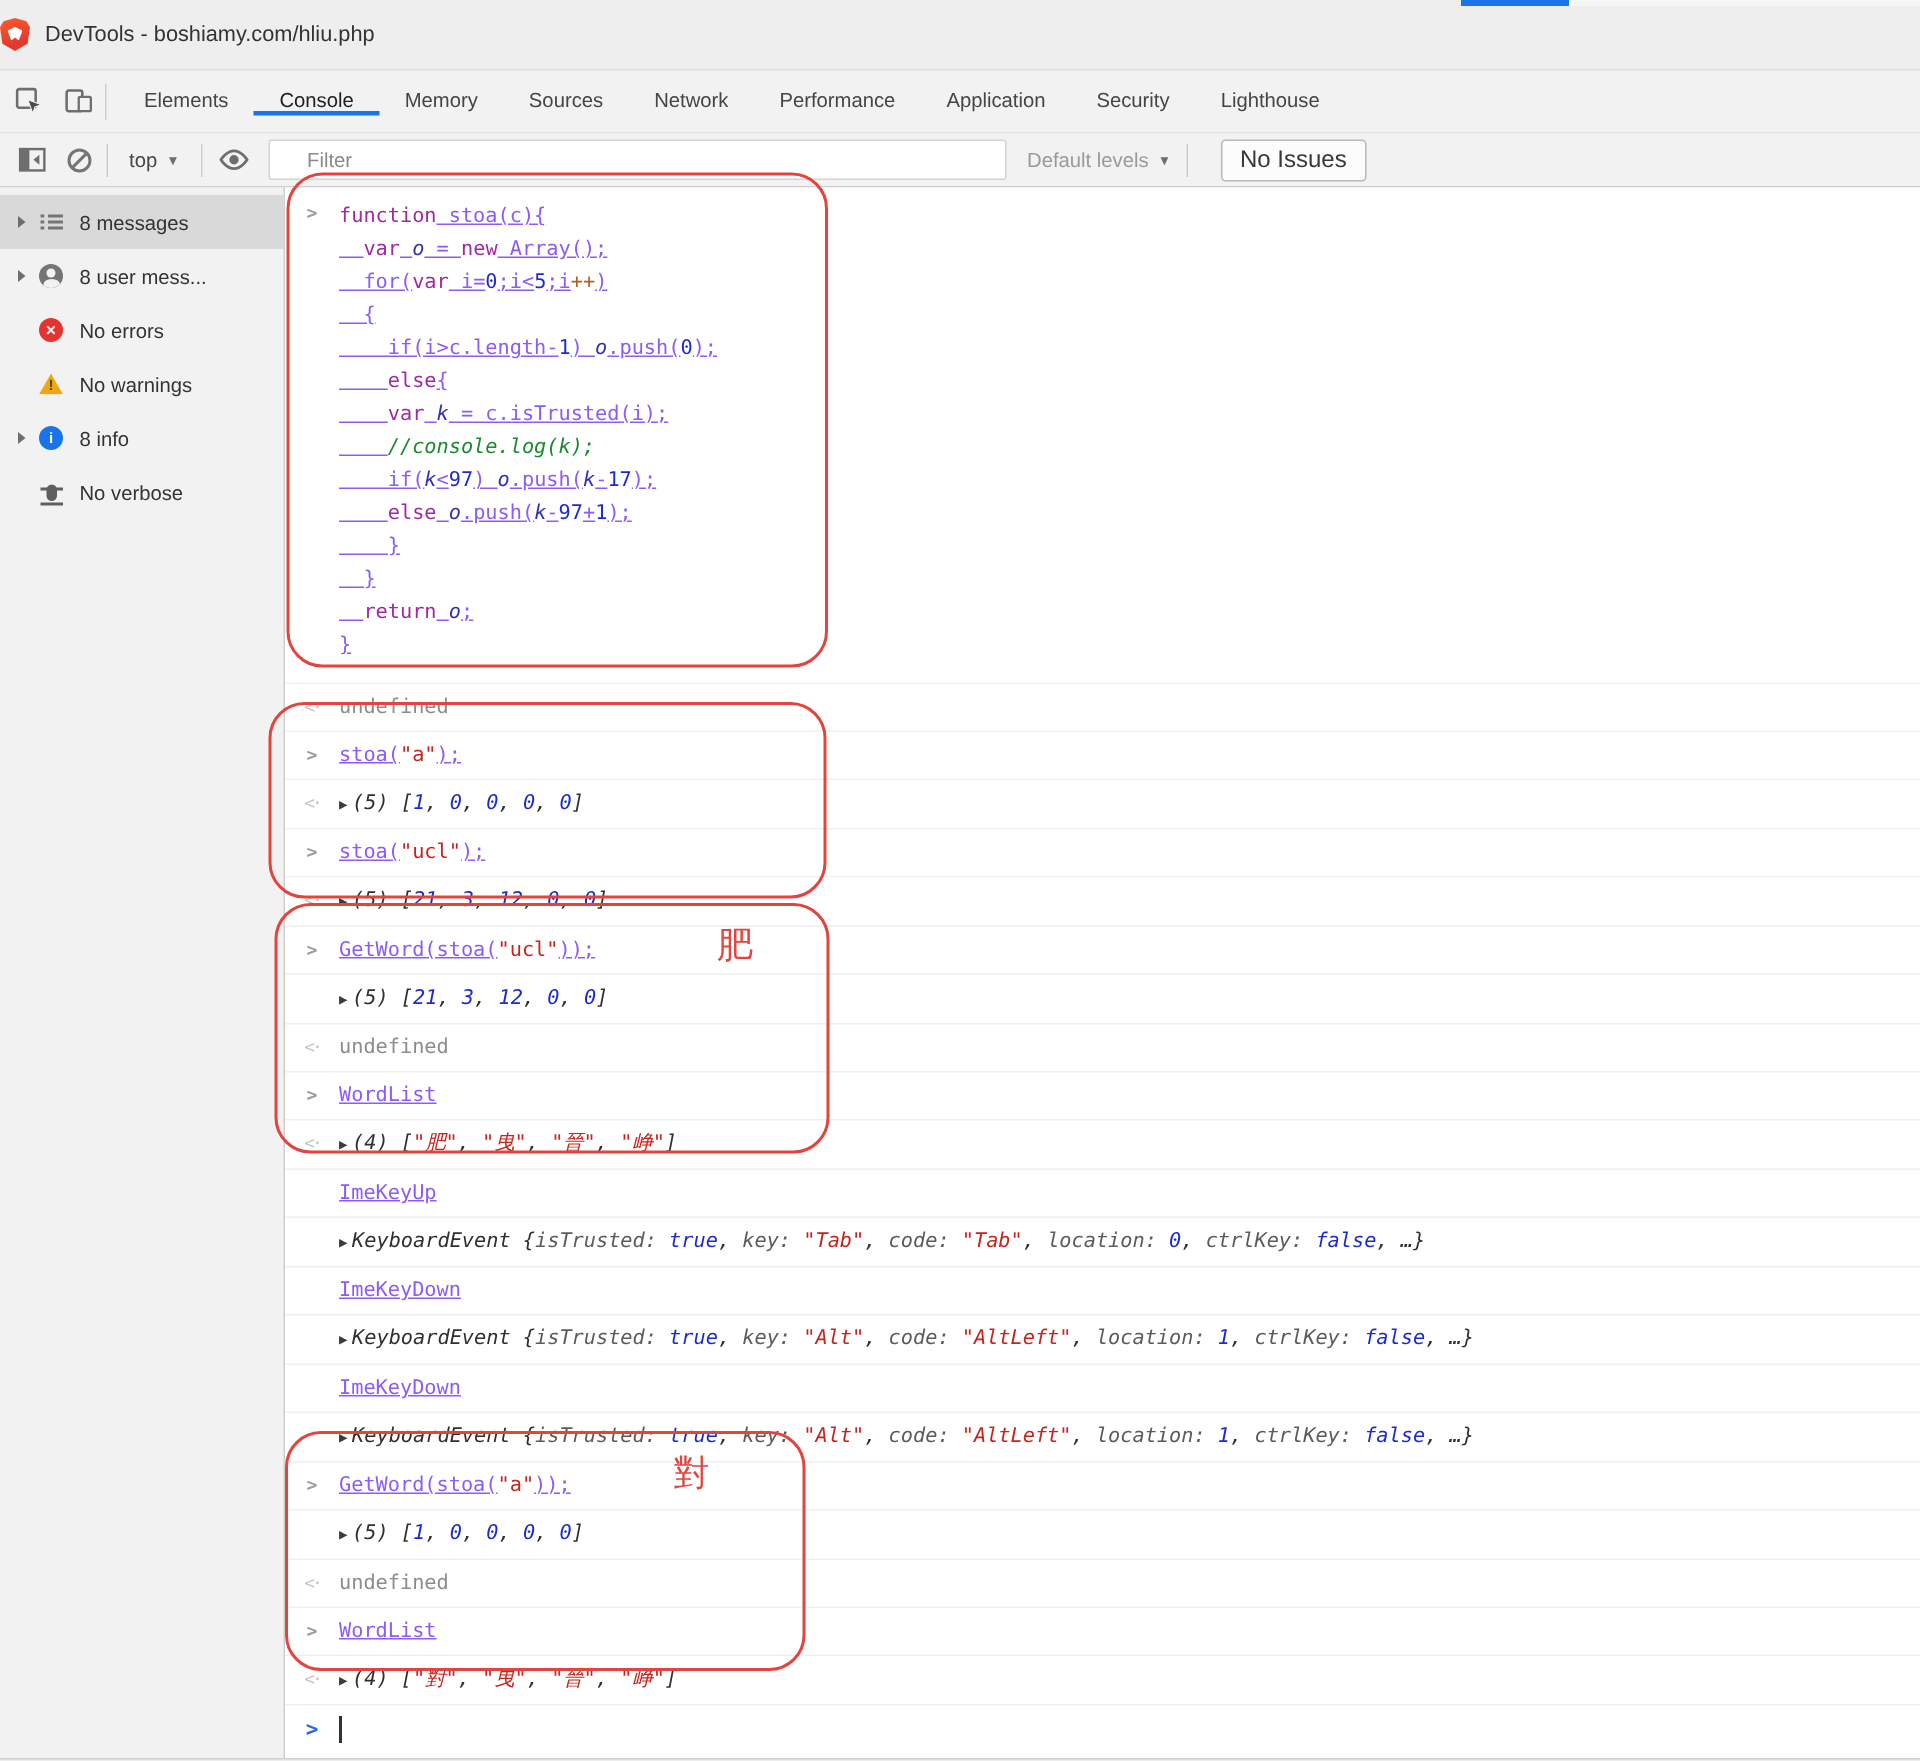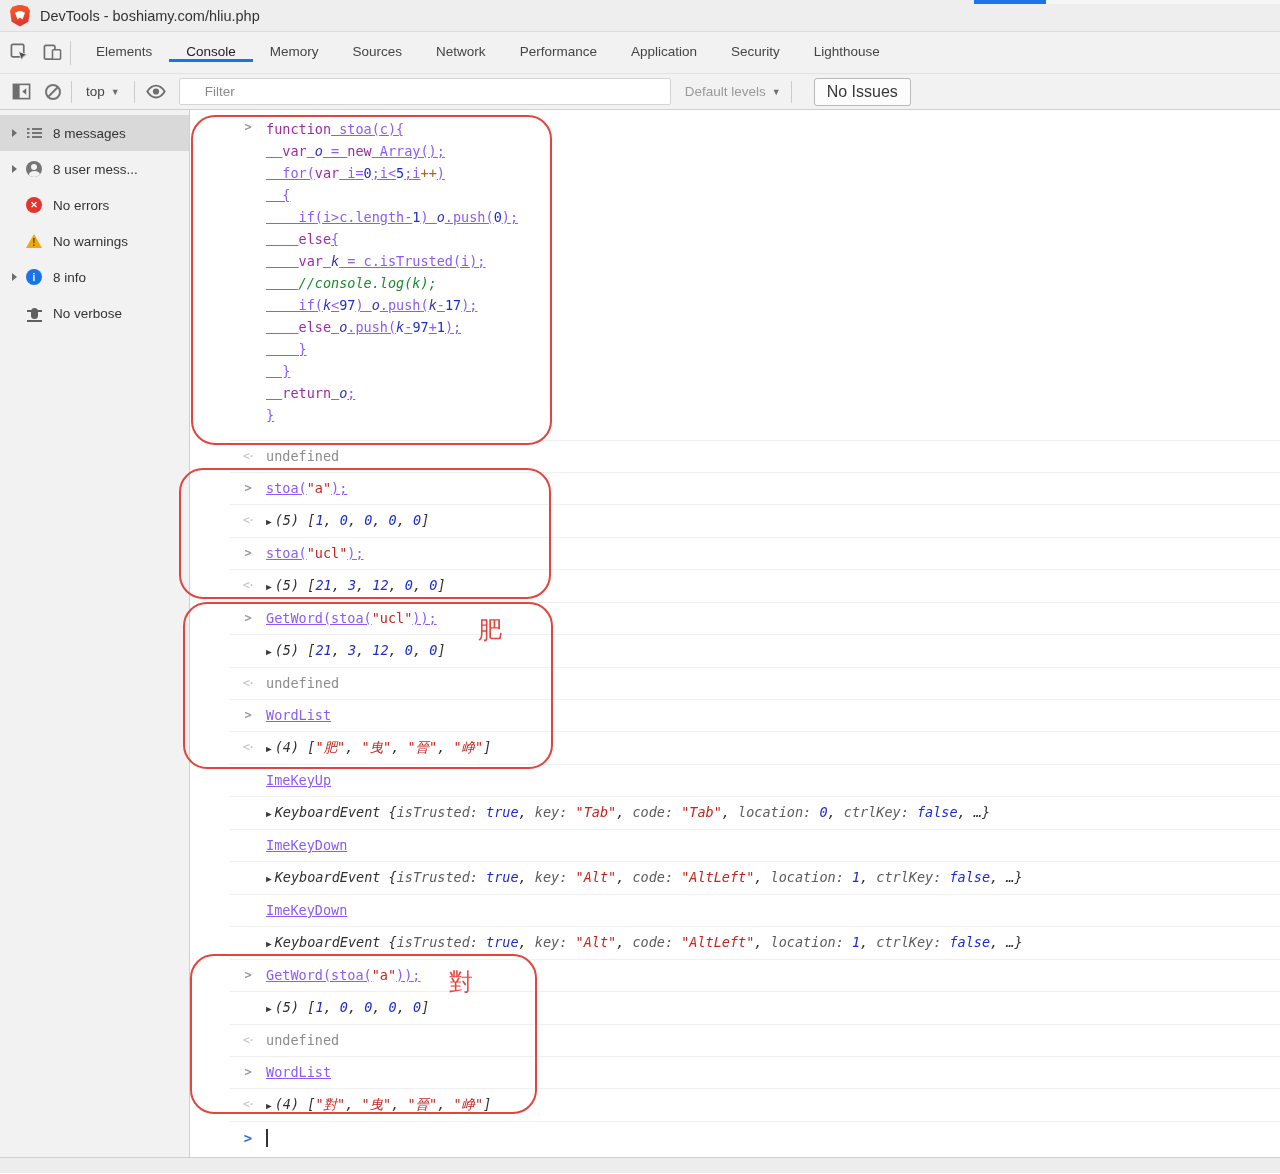--- a/index.html
+++ b/index.html
@@ -1,20 +1,20 @@
 <!DOCTYPE html>
 <html><head>
 <meta charset="utf-8">
 <style>
   * { margin:0; padding:0; box-sizing:border-box; }
   html,body { width:1280px; height:1174px; overflow:hidden; }
   body { font-family:"Liberation Sans", sans-serif; background:#fff; position:relative; }
 
   
-  .titlebar { height:32px; background:#eeeeee; border-bottom:1px solid #dcdcdc; display:flex; align-items:center; padding-left:10px; position:relative; }
+  .titlebar { height:47px; background:#eeeeee; border-bottom:1px solid #dcdcdc; display:flex; align-items:center; position:relative; }
   .brave-icon { width:20px; height:22px; margin-right:10px; position:relative;
     background:linear-gradient(160deg,#ff5c2b 0%, #e23b2e 70%);
     clip-path:polygon(50% 0%, 88% 10%, 100% 28%, 92% 78%, 50% 100%, 8% 78%, 0% 28%, 12% 10%); }
   .brave-icon::after { content:""; position:absolute; left:5px; top:6px; width:10px; height:9px; background:#fff;
     clip-path:polygon(50% 0%, 100% 25%, 75% 100%, 50% 78%, 25% 100%, 0% 25%); }
   .title-text { font-size:14.5px; color:#333; }
   .title-blue-strip { position:absolute; left:974px; top:0; width:72px; height:4px; background:#1b74e8; }
   .title-light-strip { position:absolute; left:1046px; top:0; width:234px; height:4px; background:#f6f6f6; }
 
   
@@ -32,21 +32,21 @@
   .clear-icon { width:16px; height:16px; border:2px solid #757575; border-radius:50%; position:relative; }
   .clear-icon::after { content:""; position:absolute; left:-1px; top:5px; width:14px; height:2px; background:#757575; transform:rotate(-45deg); }
   .context-select { display:flex; align-items:center; gap:6px; font-size:13.5px; color:#454545; cursor:pointer; padding:0 4px; }
   .dd-arrow { font-size:9px; color:#6e6e6e; }
   .filter-input { width:492px; height:27px; margin-left:12px; border:1px solid #d4d4d4; border-radius:2px; background:#fff; font-size:13.5px; color:#333; padding:0 25px; outline:none; font-family:"Liberation Sans", sans-serif; }
   .filter-input::placeholder { color:#8a8a8a; }
   .levels-select { display:flex; align-items:center; gap:6px; font-size:13.5px; color:#9a9a9a; margin-left:14px; cursor:pointer; }
   .issues-badge { margin-left:12px; border:1px solid #b8b8b8; border-radius:3px; background:#fcfcfc; font-size:16px; color:#383838; padding:4px 12px; cursor:pointer; }
 
   
-  .main { display:flex; height:1047px;gap:40px; }
+  .main { display:flex; height:1047px; }
   .sidebar { width:190px; background:#f2f2f2; border-right:1px solid #cfcfcf; padding-top:5px; }
   .side-item { height:36px; display:flex; align-items:center; padding-left:12px; font-size:13.5px; color:#333; cursor:pointer; }
   .side-item.selected { background:#d9d9d9; }
   .si-expand { width:0; height:0; border-left:5px solid #6e6e6e; border-top:4px solid transparent; border-bottom:4px solid transparent; margin-right:9px; }
   .si-expand.hidden { border:none; width:5px; height:8px; margin-right:9px; }
   .si-icon { width:16px; height:16px; margin-right:11px; display:flex; align-items:center; justify-content:center; flex:none; }
   .si-list { width:15px; height:12px; background:
       linear-gradient(#757575,#757575) 5px 1px/10px 2px no-repeat,
       linear-gradient(#757575,#757575) 5px 5px/10px 2px no-repeat,
       linear-gradient(#757575,#757575) 5px 9px/10px 2px no-repeat,

